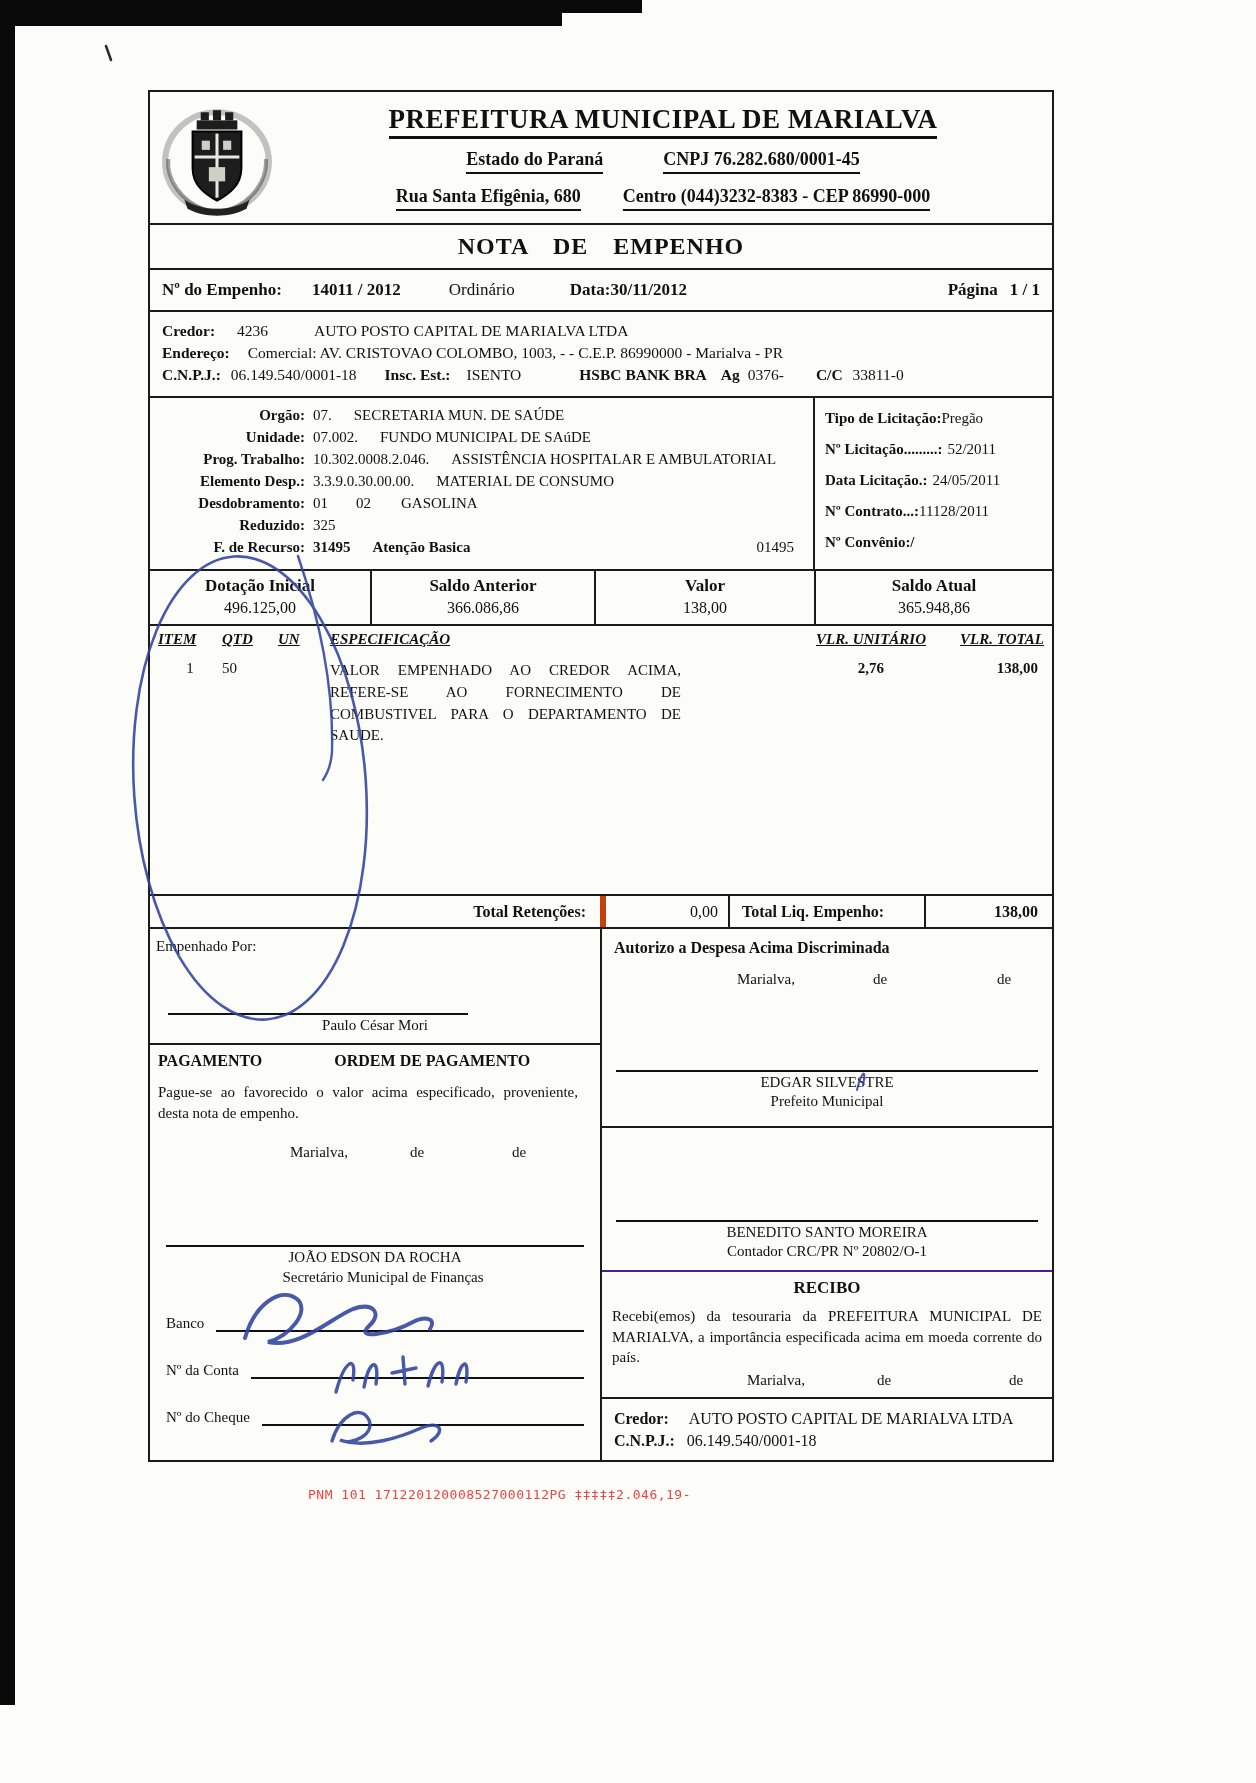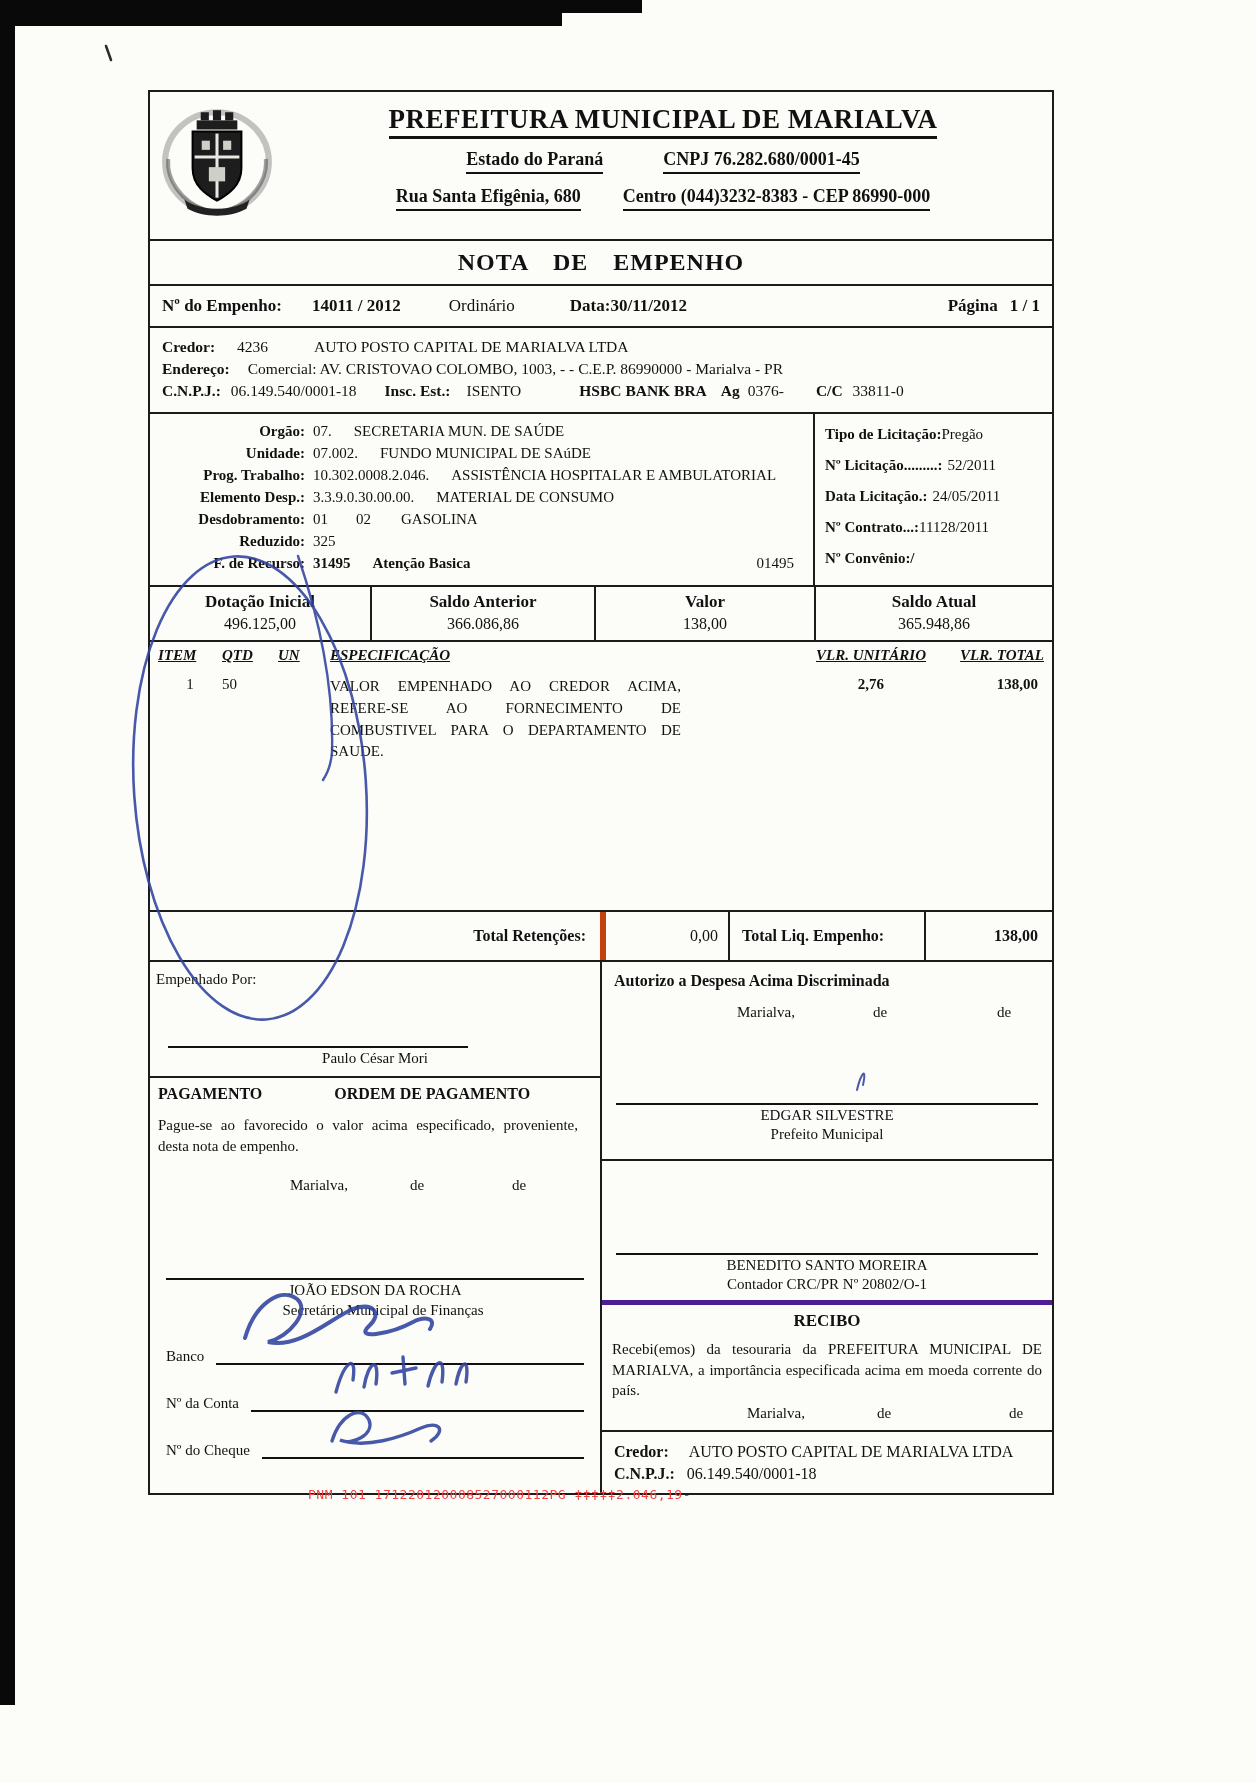--- a/index.html
+++ b/index.html
@@ -12,21 +12,21 @@
   .artifact-top1 { left:0; top:0; width:562px; height:26px; }
   .artifact-top2 { left:562px; top:0; width:80px; height:13px; }
   .artifact-left { left:0; top:0; width:15px; height:1705px; }
 
   .document { position:absolute; left:148px; top:90px; width:906px; border:2px solid #1b1b1b; background:transparent; }
   .sec { border-bottom:2px solid #1b1b1b; }
   .b { font-weight:bold; }
   .u { border-bottom:2px solid #111; padding-bottom:2px; }
 
   
-  .header { display:flex; height:149px; padding:4px 10px 4px 6px; }
+  .header { display:flex; height:133px; padding:4px 10px 4px 6px; }
   .logo { width:128px; flex-shrink:0; padding-top:2px; }
   .header-text { flex:1; text-align:center; padding-top:8px; }
   .org-name { display:inline-block; font-size:27px; font-weight:bold; letter-spacing:.5px; border-bottom:3px solid #111; padding-bottom:1px; }
   .header-line2 { margin-top:10px; display:flex; justify-content:center; gap:60px; font-size:18px; font-weight:bold; }
   .header-line3 { margin-top:12px; display:flex; justify-content:center; gap:42px; font-size:18px; font-weight:bold; }
 
   
   .title-bar { height:45px; line-height:43px; text-align:center; font-size:24px; font-weight:bold; word-spacing:18px; letter-spacing:1px; }
 
   
@@ -84,21 +84,21 @@
   .items-grid { display:grid; grid-template-columns:64px 56px 52px 1fr 150px 118px; }
   .ih { font-size:15px; font-weight:bold; font-style:italic; text-decoration:underline; }
   .ih-unit, .ih-total { text-align:right; }
   .items-row { margin-top:12px; font-size:15px; }
   .c-item { text-align:center; }
   .c-spec { padding-right:95px; text-align:justify; line-height:1.45; }
   .c-unit { text-align:right; padding-right:42px; font-weight:bold; }
   .c-total { text-align:right; padding-right:6px; font-weight:bold; }
 
   
-  .totals { display:grid; grid-template-columns:450px 128px 196px 1fr; height:50px; font-size:16px; }
+  .totals { display:grid; grid-template-columns:450px 128px 196px 1fr; height:33px; font-size:16px; }
   .totals > div { display:flex; align-items:center; }
   .t1 { justify-content:flex-end; padding-right:14px; font-weight:bold; }
   .t2 { justify-content:flex-end; padding-right:10px; border-left:6px solid #c2410c; }
   .t3 { padding-left:12px; font-weight:bold; border-left:2px solid #1b1b1b; }
   .t4 { justify-content:flex-end; padding-right:14px; font-weight:bold; border-left:2px solid #1b1b1b; }
 
   
   .lower { display:grid; grid-template-columns:450px 1fr; min-height:530px; }
   .low-left { display:flex; flex-direction:column; }
   .empenhado-line { padding:9px 6px 0; font-size:15px; height:28px; }
@@ -125,21 +125,21 @@
   .low-right { border-left:2px solid #1b1b1b; display:flex; flex-direction:column; }
   .autorizo { padding:10px 12px 0; font-size:16px; font-weight:bold; }
   .city-right { margin-top:14px; padding-left:135px; }
   .city-right .de1 { margin-left:78px; }
   .city-right .de2 { margin-left:110px; }
   .sig3 { margin-top:62px; position:relative; height:78px; border-bottom:2px solid #1b1b1b; }
   .sig3 .sig-rule { position:absolute; left:14px; right:14px; top:20px; }
   .sig3 .sig-name { position:absolute; top:24px; left:0; right:0; text-align:center; font-size:15px; }
   .sig3 .sig-sub { position:absolute; top:43px; left:0; right:0; text-align:center; font-size:15px; }
   .spacer-r { height:64px; }
-  .sig4 { position:relative; height:80px; border-bottom:5px solid #4c1d95; }
+  .sig4 { position:relative; height:80px; border-bottom:2px solid #4c1d95; }
   .sig4 .sig-rule { position:absolute; left:14px; right:14px; top:28px; }
   .sig4 .sig-name { position:absolute; top:32px; left:0; right:0; text-align:center; font-size:15px; }
   .sig4 .sig-sub { position:absolute; top:51px; left:0; right:0; text-align:center; font-size:15px; }
   .recibo { padding:6px 10px 8px; }
   .recibo-title { text-align:center; font-size:17px; font-weight:bold; }
   .recibo-text { margin-top:8px; font-size:15px; line-height:1.38; text-align:justify; }
   .recibo .city-row { margin-top:4px; padding-left:135px; }
   .recibo .city-row .de1 { margin-left:72px; }
   .recibo .city-row .de2 { margin-left:118px; }
   .recibo-credor { margin-top:auto; border-top:2px solid #1b1b1b; padding:7px 12px 10px; font-size:16px; }

